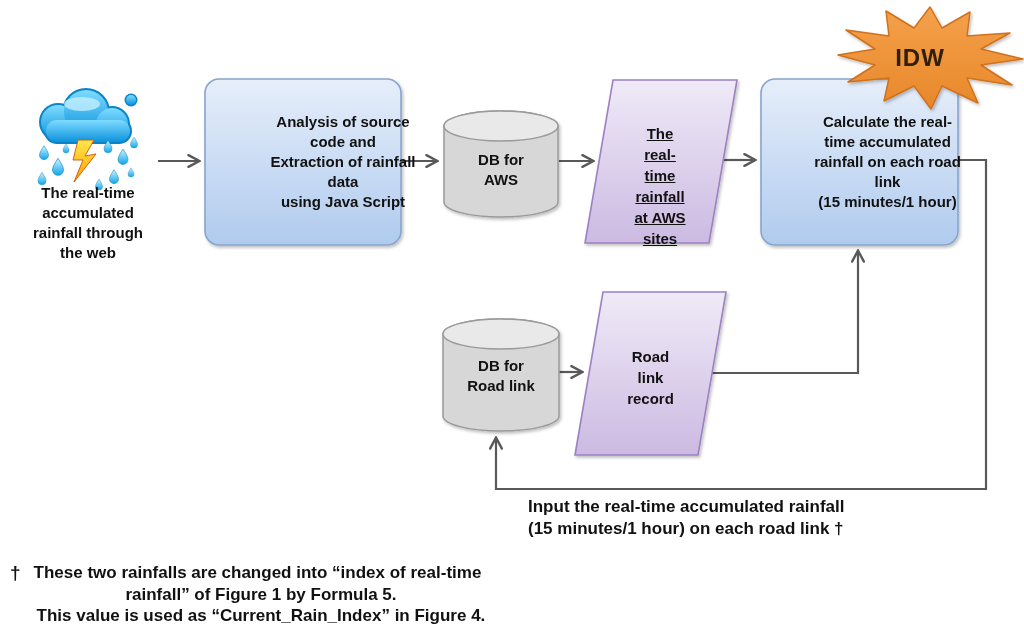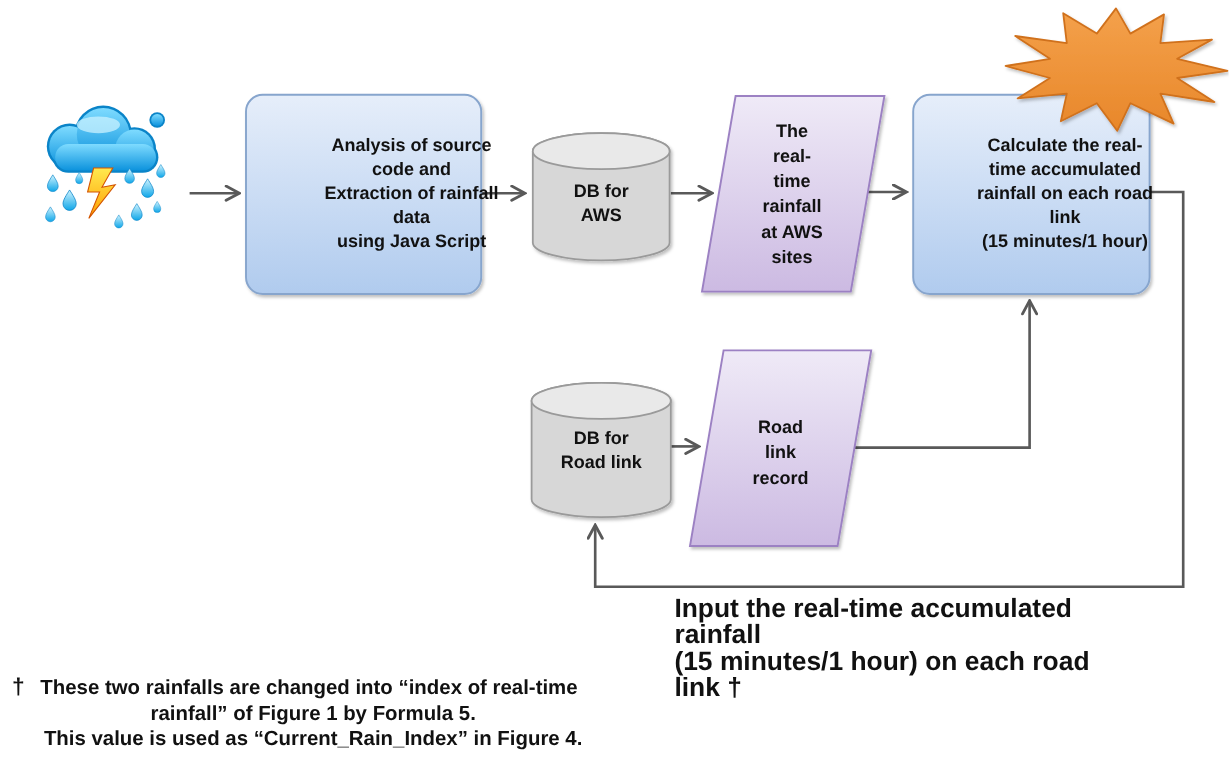--- a/index.html
+++ b/index.html
@@ -6,26 +6,26 @@
   .canvas{
     position:relative;width:1024px;height:638px;background:#ffffff;overflow:hidden;
     font-family:"Liberation Sans",sans-serif;font-weight:bold;color:var(--c-text,#111);
   }
   .layer{position:absolute;left:0;top:0;}
   .txt{position:absolute;white-space:pre-line;text-align:center;font-size:15px;line-height:20px;}
   .flexc{display:flex;align-items:center;justify-content:center;}
   .lbl-source{left:6px;top:183px;width:164px;}
   .lbl-analysis{left:205px;top:79px;width:196px;height:166px;padding-left:40px;}
   .lbl-dbaws{left:444px;top:122px;width:114px;height:96px;}
-  .lbl-awsio{left:598px;top:80px;width:124px;height:163px;line-height:21px;}
+  .lbl-awsio{left:598px;top:80px;width:124px;height:211px;line-height:21px;text-decoration:underline;}
   .lbl-calc{left:761px;top:79px;width:197px;height:166px;padding-left:28px;}
   .lbl-idw{left:868px;top:30px;width:104px;height:56px;font-size:24px;letter-spacing:1px;color:#30200a;}
   .lbl-dbroad{left:443px;top:328px;width:116px;height:96px;}
   .lbl-roadio{left:588px;top:292px;width:125px;height:170px;line-height:21px;}
-  .lbl-caption{left:562px;top:496px;width:380px;text-align:left;font-size:22px;line-height:22px;}
+  .lbl-caption{left:528px;top:496px;width:380px;text-align:left;font-size:17px;line-height:22px;}
   .footnote{position:absolute;left:10px;top:562px;display:flex;gap:9px;font-size:17px;line-height:21.5px;}
   .footnote .dagger{font-size:19px;line-height:21px;}
   .footnote .ftext{white-space:pre-line;text-align:center;padding-left:7px;text-indent:-7px;}
 </style>
 </head>
 <body>
 
 <div class="canvas">
 
   <svg class="layer" width="1024" height="638" viewBox="0 0 1024 638">
@@ -117,38 +117,43 @@
         <use href="#drop" transform="translate(95,72) scale(1.0)"></use>
         <use href="#drop" transform="translate(106,58) scale(0.7)"></use>
         <use href="#drop" transform="translate(86,92) scale(0.9)"></use>
         <use href="#drop" transform="translate(71,100) scale(0.7)"></use>
         <use href="#drop" transform="translate(103,88) scale(0.6)"></use>
       </g>
       <polygon points="50,56 66,56 57,72 68,70 46,98 55,76 45,76" fill="url(#gBolt)" stroke="#d35400" stroke-width="0.9"></polygon>
     </g>
   </svg>
 
+  <div class="txt lbl-source">The real-time
+accumulated
+rainfall through
+the web</div>
   <div class="txt flexc lbl-analysis">Analysis of source
 code and
 Extraction of rainfall
 data
 using Java Script</div>
   <div class="txt flexc lbl-dbaws">DB for
 AWS</div>
   <div class="txt flexc lbl-awsio">The
 real-
 time
 rainfall
 at AWS
 sites</div>
   <div class="txt flexc lbl-calc">Calculate the real-
 time accumulated
 rainfall on each road
 link
 (15 minutes/1 hour)</div>
+  <div class="txt flexc lbl-idw">IDW</div>
   <div class="txt flexc lbl-dbroad">DB for
 Road link</div>
   <div class="txt flexc lbl-roadio">Road
 link
 record</div>
   <div class="txt lbl-caption">Input the real-time accumulated rainfall
 (15 minutes/1 hour) on each road link †</div>
 
   <div class="footnote">
     <span class="dagger">†</span>

